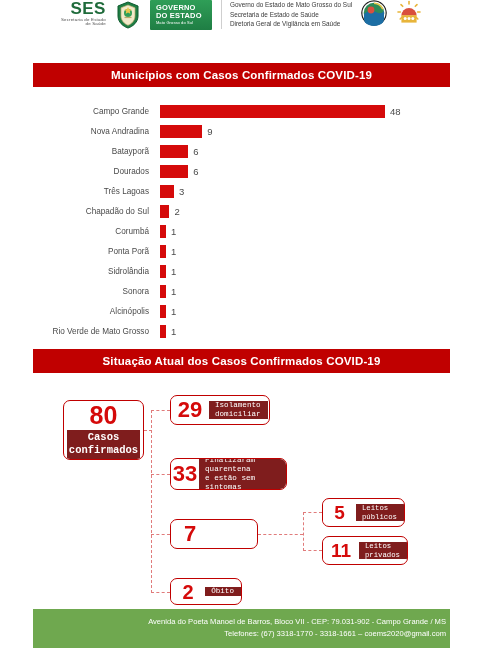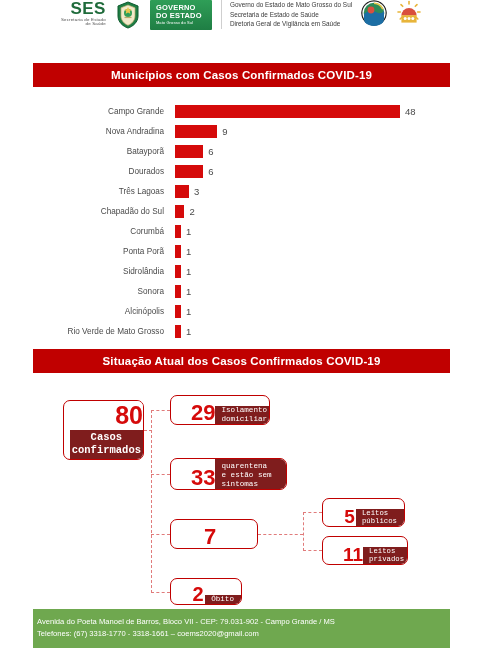--- a/index.html
+++ b/index.html
@@ -83,21 +83,21 @@
     color: #ffffff;
     text-align: center;
     font-weight: bold;
     font-size: 11.5px;
     padding: 6px 0 6px 0;
     letter-spacing: .15px;
   }
 
   
   .chart {
-    margin: 9px 0 0 15px;
+    margin: 9px 0 0 0;
     padding: 0 0 0 0;
   }
   .bar-row {
     display: flex;
     align-items: center;
     height: 18px;
     margin-bottom: 2px;
   }
   .bar-label {
     width: 160px;
@@ -127,25 +127,24 @@
 
   
   .flow {
     position: relative;
     height: 222px;
     margin-top: 4px;
   }
   .node {
     position: absolute;
     display: flex;
-    align-items: flex-end;
+    align-items: center;
     border-radius: 7px;
     overflow: hidden;
     box-sizing: border-box;
-    padding-left: 20px;
   }
   .node .num {
     background: #ffffff;
     color: #d50a0a;
     font-weight: bold;
     display: flex;
     align-items: center;
     justify-content: center;
     box-sizing: border-box;
   }
@@ -223,21 +222,21 @@
   .dash-h { border-top: 1.6px dashed #e07b7b; }
 
   
   .footer {
     position: absolute;
     left: 33px;
     right: 33px;
     bottom: 18px;
     background: #6fa84f;
     color: #ffffff;
-    text-align: left;
+    text-align: right;
     font-size: 7.6px;
     line-height: 1.65;
     padding: 7px 4px;
     box-sizing: border-box;
   }
 </style>
 </head>
 <body>
 
 <div class="header">

